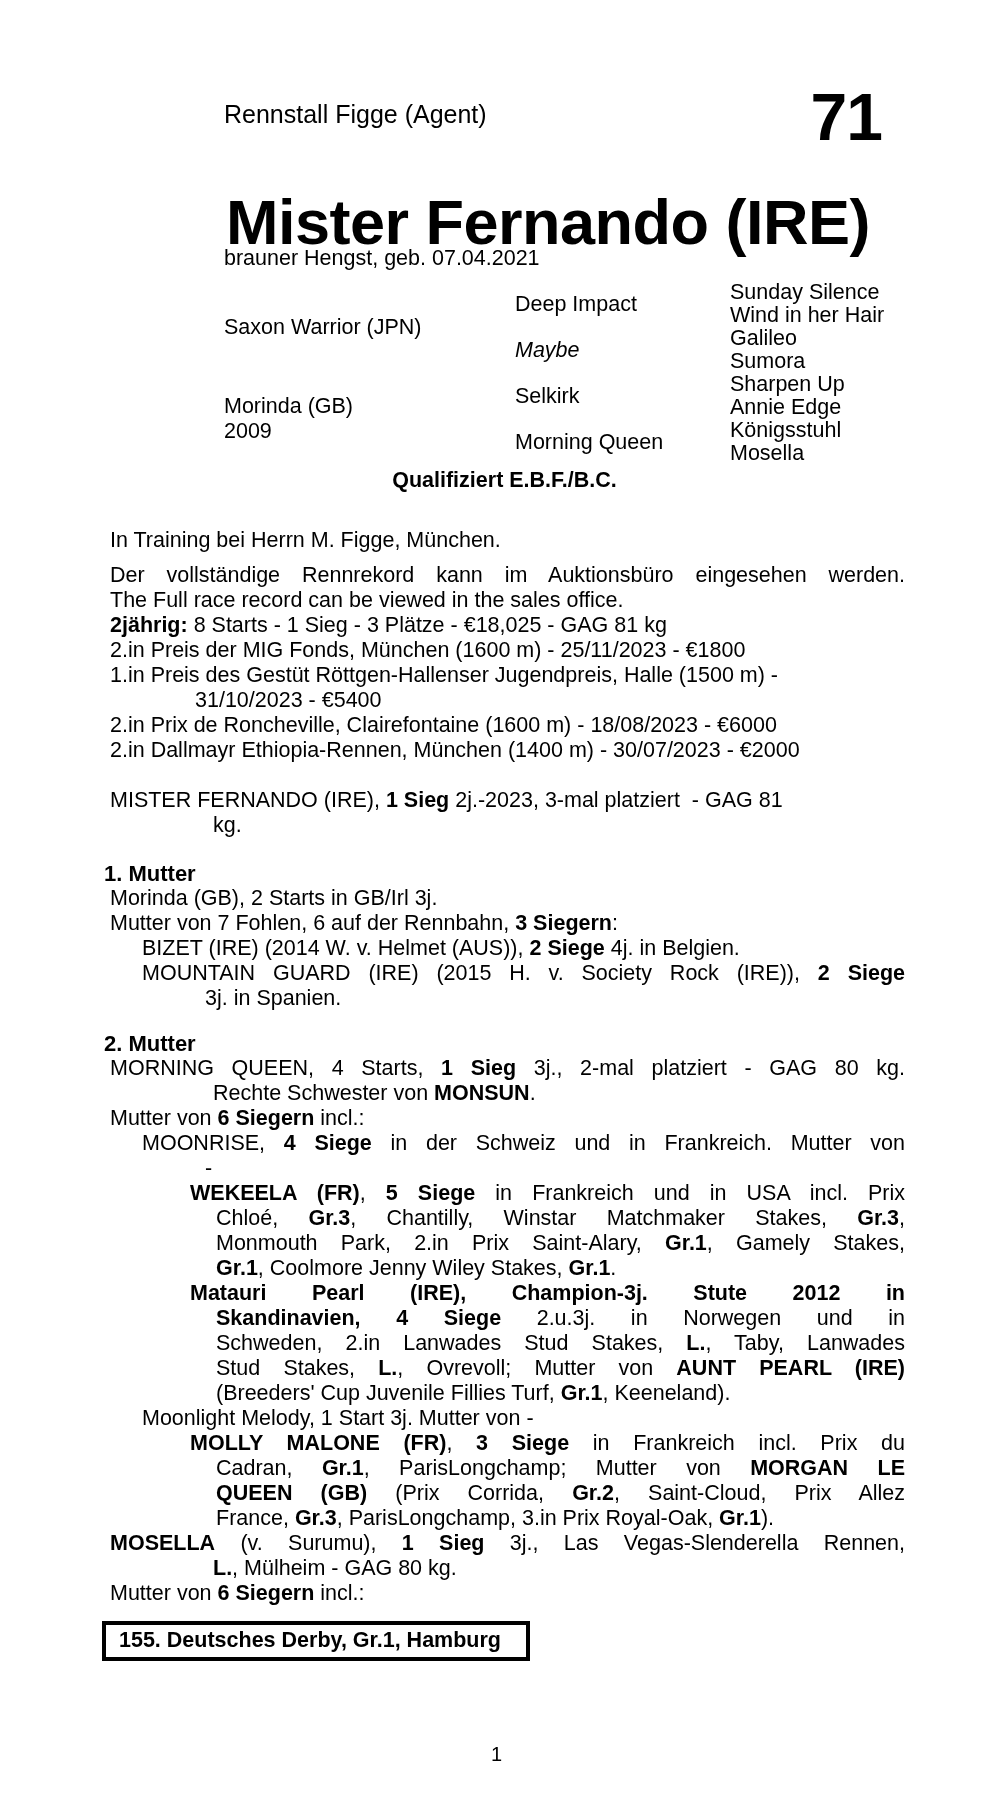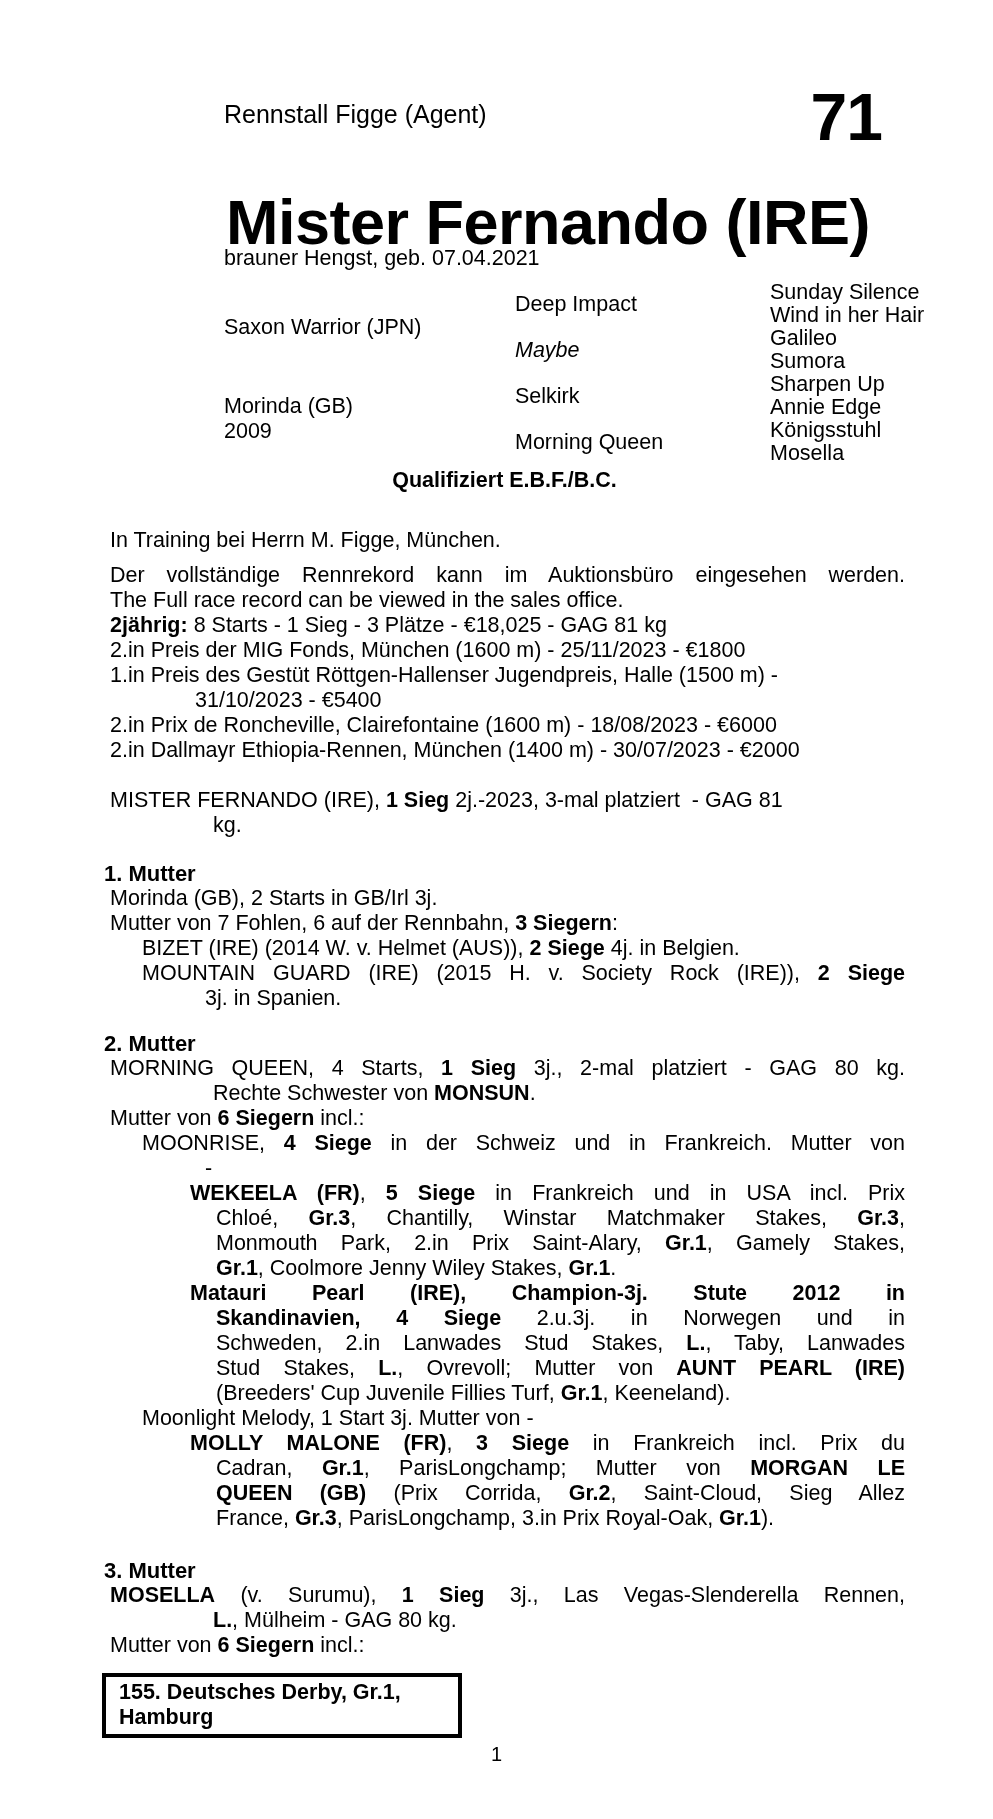--- a/index.html
+++ b/index.html
@@ -11,40 +11,40 @@
   .title{position:absolute;left:226px;top:191px;margin:0;font-size:63px;font-weight:bold;letter-spacing:-0.5px;line-height:1;}
   .birth{position:absolute;left:224px;top:246px;font-size:21.5px;}
 
   .pedigree{position:absolute;left:224px;top:281px;display:grid;
             grid-template-columns:291px 215px 230px;grid-auto-rows:23px;font-size:21.5px;}
   .ped-sire{grid-column:1;grid-row:1 / span 4;align-self:center;line-height:25px;}
   .ped-dam{grid-column:1;grid-row:5 / span 4;align-self:center;line-height:25px;}
   .g2{grid-column:2;align-self:center;line-height:25px;}
   .g2.r1{grid-row:1 / span 2;} .g2.r2{grid-row:3 / span 2;font-style:italic;}
   .g2.r3{grid-row:5 / span 2;} .g2.r4{grid-row:7 / span 2;}
-  .g3{grid-column:3;line-height:23px;margin-left:40px;}
+  .g3{grid-column:3;line-height:23px;}
 
   .qualified{position:absolute;left:104px;top:468px;width:801px;text-align:center;
              font-size:21.5px;font-weight:bold;}
 
   .bodytext{position:absolute;left:104px;top:528px;width:801px;font-size:21.5px;line-height:25px;}
   .ln{min-height:25px;white-space:pre-wrap;}
   .sec{margin-left:0;font-weight:bold;font-size:22px;}
   .b{margin-left:6px;}
   .i1{margin-left:38px;}
   .i2{margin-left:86px;}
   .i2c{margin-left:112px;}
   .ia{margin-left:91px;}
   .ib{margin-left:101px;}
   .ic{margin-left:109px;}
   .j{text-align:justify;text-align-last:justify;}
   .mt25{margin-top:25px;} .mt23{margin-top:23px;} .mt20{margin-top:20px;}
   .mt27{margin-top:27px;}
 
-  .refbox{margin-top:15px;margin-left:-2px;width:360px;box-sizing:border-box;
+  .refbox{margin-top:15px;margin-left:-2px;width:428px;box-sizing:border-box;
           border:4px solid #000;padding:3px 8px 4px 13px;font-weight:bold;font-size:21.5px;}
 
   .pageno{position:absolute;left:0;top:1743px;width:993px;text-align:center;font-size:20px;}
 </style>
 </head>
 <body>
 
 <div class="page">
 
   <div class="consignor">Rennstall Figge (Agent)</div>
@@ -113,24 +113,23 @@
     <div class="ln i2 j"><span style="font-weight: bold;">Matauri Pearl (IRE), Champion-3j. Stute 2012 in</span></div>
     <div class="ln i2c j"><span style="font-weight: bold;">Skandinavien, 4 Siege</span><span> 2.u.3j. in Norwegen und in</span></div>
     <div class="ln i2c j"><span>Schweden, 2.in Lanwades Stud Stakes, </span><span style="font-weight: bold;">L.</span><span>, Taby, Lanwades</span></div>
     <div class="ln i2c j"><span>Stud Stakes, </span><span style="font-weight: bold;">L.</span><span>, Ovrevoll; Mutter von </span><span style="font-weight: bold;">AUNT PEARL (IRE)</span></div>
     <div class="ln i2c"><span>(Breeders' Cup Juvenile Fillies Turf, </span><span style="font-weight: bold;">Gr.1</span><span>, Keeneland).</span></div>
 
     <div class="ln i1">Moonlight Melody, 1 Start 3j. Mutter von -</div>
 
     <div class="ln i2 j"><span style="font-weight: bold;">MOLLY MALONE (FR)</span><span>, </span><span style="font-weight: bold;">3 Siege</span><span> in Frankreich incl. Prix du</span></div>
     <div class="ln i2c j"><span>Cadran, </span><span style="font-weight: bold;">Gr.1</span><span>, ParisLongchamp; Mutter von </span><span style="font-weight: bold;">MORGAN LE</span></div>
-    <div class="ln i2c j"><span style="font-weight: bold;">QUEEN (GB)</span><span> (Prix Corrida, </span><span style="font-weight: bold;">Gr.2</span><span>, Saint-Cloud, Sieg Allez</span></div>
+    <div class="ln i2c j"><span style="font-weight: bold;">QUEEN (GB)</span><span> (Prix Corrida, </span><span style="font-weight: bold;">Gr.2</span><span>, Saint-Cloud, Prix Allez</span></div>
     <div class="ln i2c"><span>France, </span><span style="font-weight: bold;">Gr.3</span><span>, ParisLongchamp, 3.in Prix Royal-Oak, </span><span style="font-weight: bold;">Gr.1</span><span>).</span></div>
 
-    <div class="ln sec mt27">3. Mutter</div>
     <div class="ln b j"><span style="font-weight: bold;">MOSELLA</span><span> (v. Surumu), </span><span style="font-weight: bold;">1 Sieg</span><span> 3j., Las Vegas-Slenderella Rennen,</span></div>
     <div class="ln ic"><span style="font-weight: bold;">L.</span><span>, Mülheim - GAG 80 kg.</span></div>
     <div class="ln b"><span>Mutter von </span><span style="font-weight: bold;">6 Siegern</span><span> incl.:</span></div>
 
     <div class="refbox">
       <span>155. Deutsches Derby, Gr.1, Hamburg</span>
     </div>
 
   </div>
 

